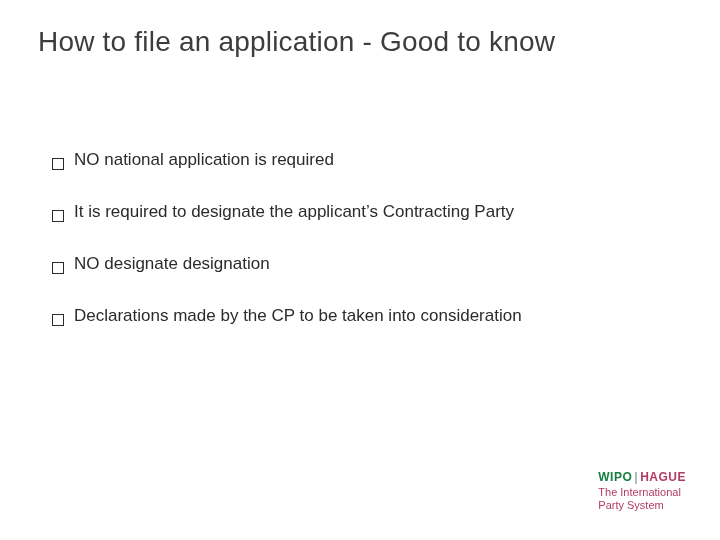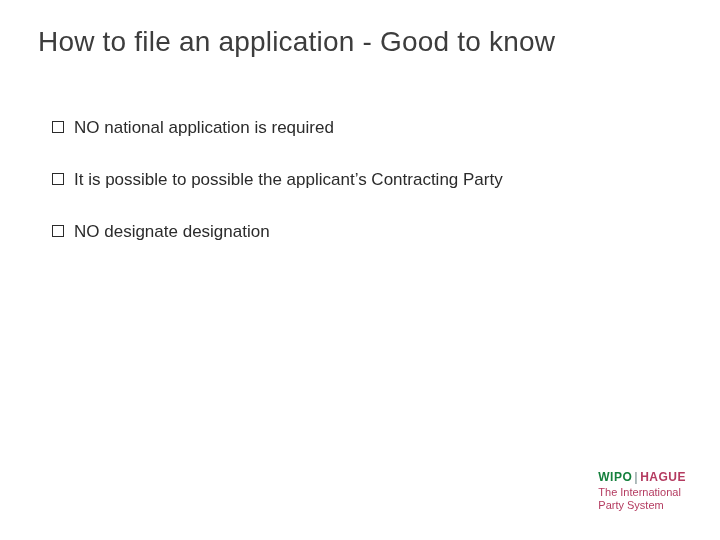--- a/index.html
+++ b/index.html
@@ -28,24 +28,25 @@
     letter-spacing: 0.2px;
   }
   .bullets {
     position: absolute;
     left: 52px;
     top: 118px;
     right: 40px;
   }
   .bullet {
     display: flex;
-    align-items: flex-start;
+    align-items: flex-end;
     margin-bottom: 32px;
     font-size: 17px;
     color: #2b2b2b;
+    margin-top: 32px;
   }
   .bullet .box {
     width: 12px;
     height: 12px;
     border: 1.5px solid #2b2b2b;
     margin-top: 3px;
     margin-right: 10px;
     flex: 0 0 auto;
     box-sizing: border-box;
   }
@@ -77,25 +78,29 @@
 
   <div class="title">How to file an application - Good to know</div>
 
   <div class="bullets">
     <div class="bullet">
       <span class="box"></span>
       <span>NO national application is required</span>
     </div>
     <div class="bullet">
       <span class="box"></span>
-      <span>It is possible to possible the applicant’s Contracting Party</span>
+      <span>It is required to designate the applicant’s Contracting Party</span>
     </div>
     <div class="bullet">
       <span class="box"></span>
       <span>NO designate designation</span>
+    </div>
+    <div class="bullet">
+      <span class="box"></span>
+      <span>Declarations made by the CP to be taken into consideration</span>
     </div>
   </div>
 
   <div class="logo">
     <div class="logo-top">
       <span class="logo-wipo">WIPO</span><span class="logo-sep">|</span><span class="logo-hague">HAGUE</span>
     </div>
     <div class="logo-sub">The International</div>
     <div class="logo-sub">Party System</div>
   </div>

